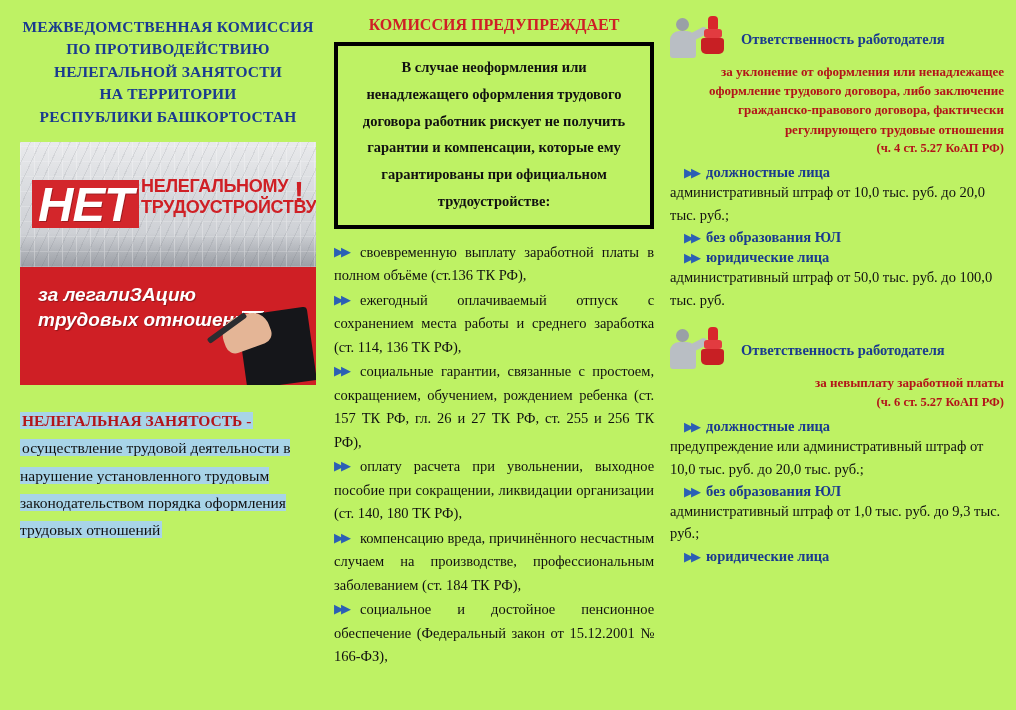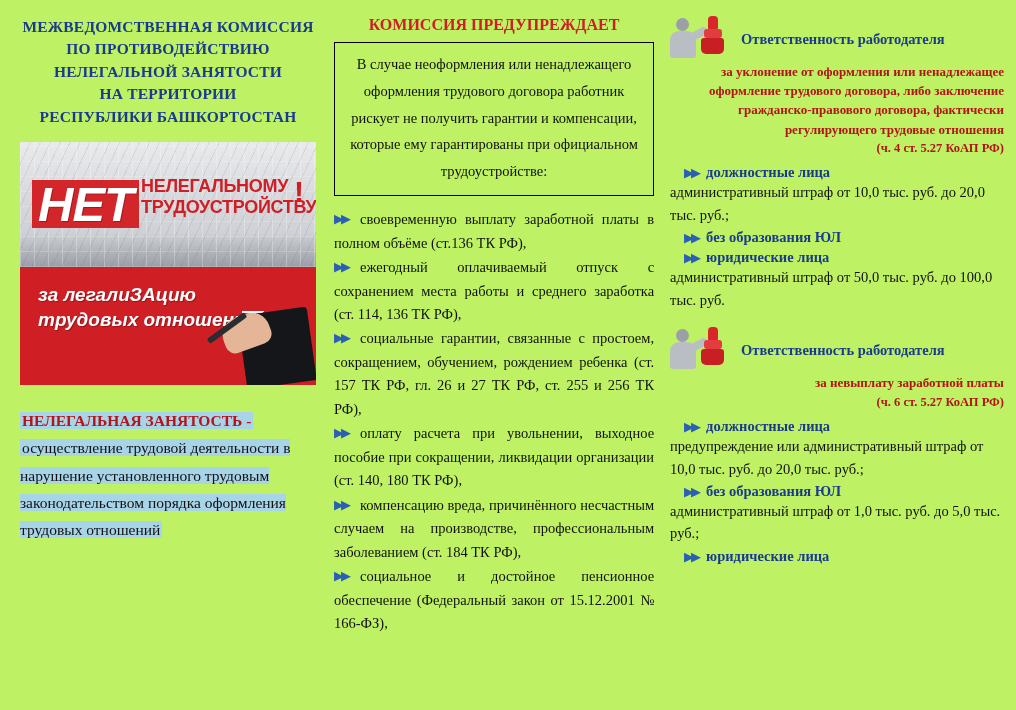--- a/index.html
+++ b/index.html
@@ -185,24 +185,24 @@
 
   
   .warn-title {
     color: #cf1f25;
     font-weight: bold;
     font-size: 16px;
     text-align: center;
     margin-bottom: 8px;
   }
   .warn-box {
-    border: 1px solid #000000;
+    border: 4px solid #000000;
     padding: 8px 14px 10px 14px;
     text-align: center;
-    font-weight: normal;
+    font-weight: bold;
     font-size: 14.5px;
     line-height: 1.85;
     color: #111;
   }
   .mid-list {
     margin-top: 12px;
     font-size: 14.5px;
     line-height: 1.62;
     color: #111;
     text-align: justify;
@@ -426,20 +426,20 @@
         <span>за невыплату заработной платы</span>
         <span class="art" style="display:block">(ч. 6 ст. 5.27 КоАП РФ)</span>
       </div>
 
       <div class="resp-item">
         <span class="resp-arrow"></span><span class="label">должностные лица</span>
         <div class="body">предупреждение или административный штраф от 10,0 тыс. руб. до 20,0 тыс. руб.;</div>
       </div>
       <div class="resp-item">
         <span class="resp-arrow"></span><span class="label">без образования ЮЛ</span>
-        <div class="body">административный штраф от 1,0 тыс. руб. до 5,0 тыс. руб.;</div>
+        <div class="body">административный штраф от 1,0 тыс. руб. до 9,3 тыс. руб.;</div>
       </div>
       <div class="resp-item">
         <span class="resp-arrow"></span><span class="label">юридические лица</span>
       </div>
     </div>
   </div>
 </div>
 
 </body></html>

